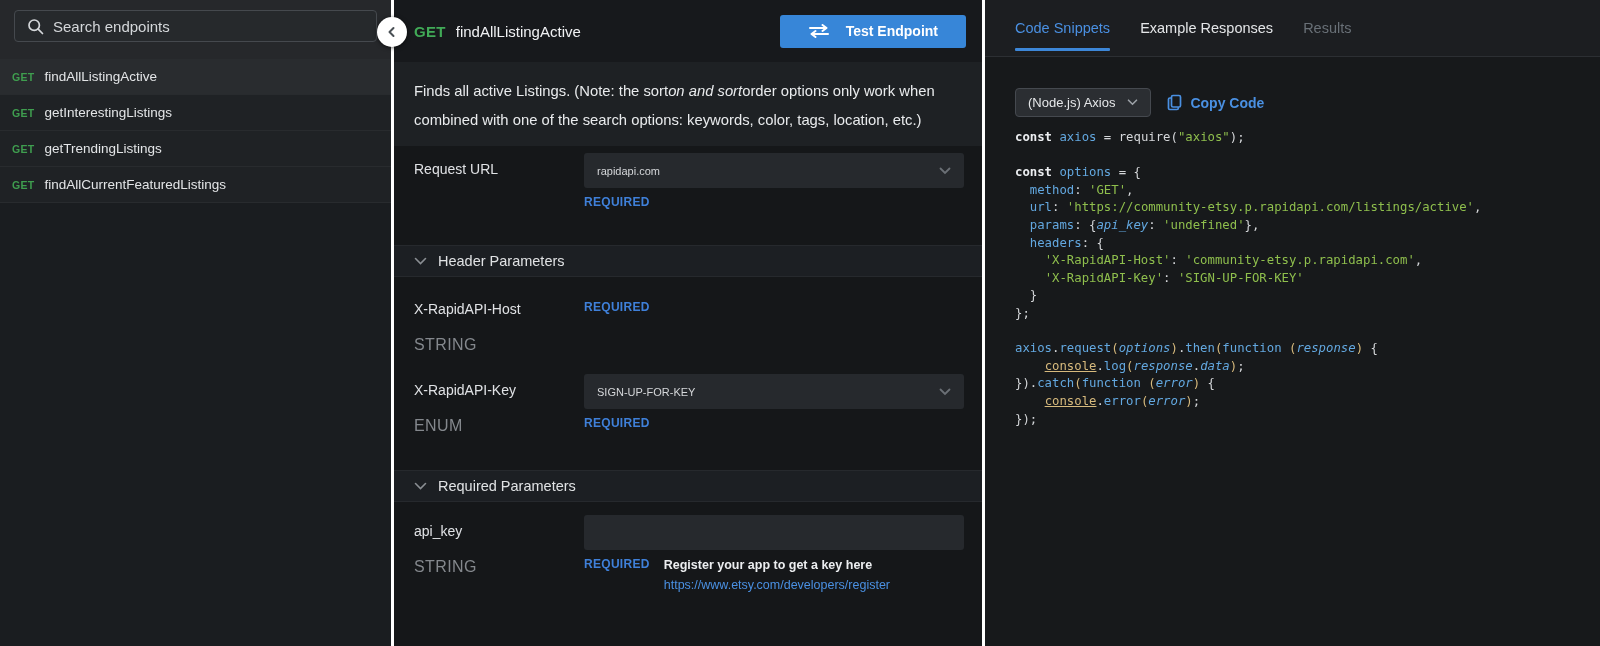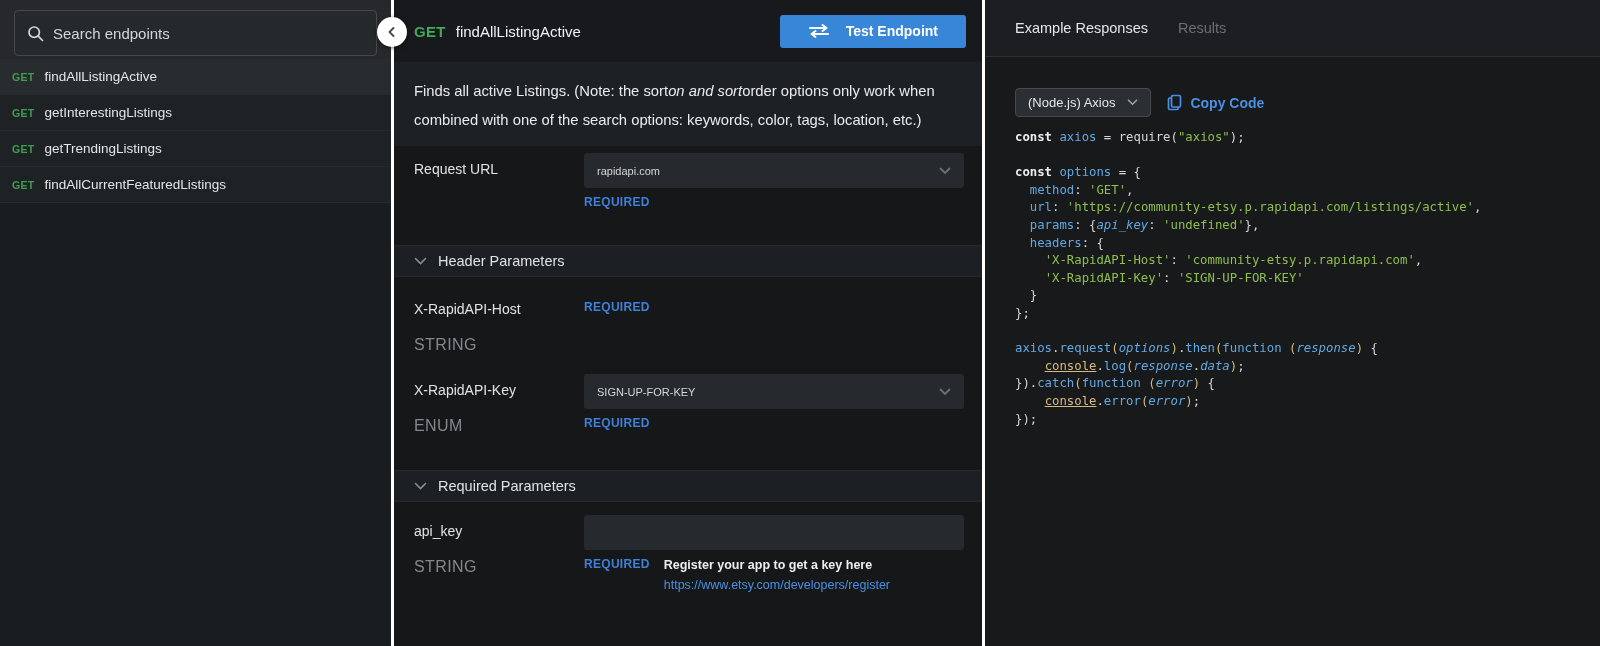--- a/index.html
+++ b/index.html
@@ -3,21 +3,21 @@
 <meta charset="utf-8">
 <style>
   * { margin:0; padding:0; box-sizing:border-box; }
   html,body { width:1600px; height:646px; background:#131518; overflow:hidden; }
   body { font-family:"Liberation Sans","DejaVu Sans",sans-serif; -webkit-font-smoothing:antialiased; }
   .app { position:relative; width:1600px; height:646px; }
 
   
   .sidebar { position:absolute; left:0; top:0; width:391px; height:100%; background:#1a1d20; }
   .search-strip { background:#26282b; padding:10px 14px; height:59px; }
-  .search-box { display:flex; align-items:center; gap:9px; height:46px; background:#26292c;
+  .search-box { display:flex; align-items:center; gap:9px; height:32px; background:#26292c;
                 border:1px solid #45494e; border-radius:4px; padding:0 12px; }
   .search-box input { flex:1; background:transparent; border:none; outline:none; color:#e2e4e7;
                 font-size:15px; font-family:inherit; }
   .search-box input::placeholder { color:#d4d7da; opacity:1; }
   .ep-item { display:flex; align-items:center; gap:10px; height:36px; padding:0 12px;
              background:#1f2225; border-bottom:1px solid #282b2e; cursor:pointer; }
   .ep-item.selected { background:#292c2f; }
   .method-badge { color:#3f9e4f; font-size:10.5px; font-weight:700; letter-spacing:.3px; }
   .ep-name { color:#e3e5e7; font-size:13.5px; }
 
@@ -261,20 +261,21 @@
               <a class="help-link">https://www.etsy.com/developers/register</a>
             </span>
           </div>
         </div>
       </div>
     </div>
   </div>
 
   <div class="rightp">
     <div class="tabbar">
+      <div class="tab active">Code Snippets</div>
       <div class="tab normal">Example Responses</div>
       <div class="tab dim">Results</div>
     </div>
     <div class="lang-row">
       <div class="lang-dd">
         <span>(Node.js) Axios</span>
         <span class="icon">
           <svg width="11" height="7" viewBox="0 0 11 7" fill="none" stroke="#9da2a8" stroke-width="1.6" stroke-linecap="round">
               <path d="M1.5 1.2 L5.5 5.2 L9.5 1.2"></path>
             </svg>

